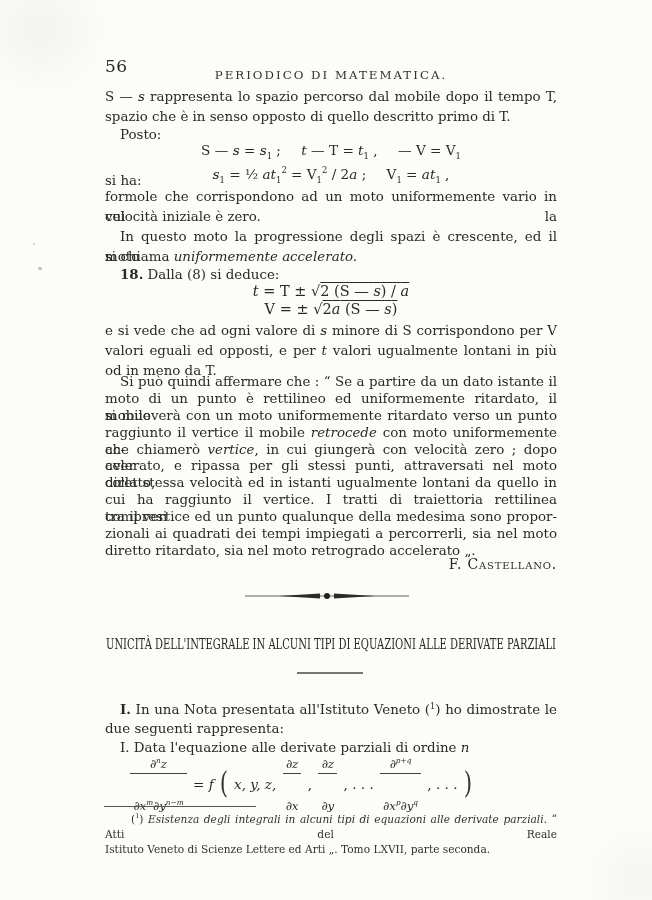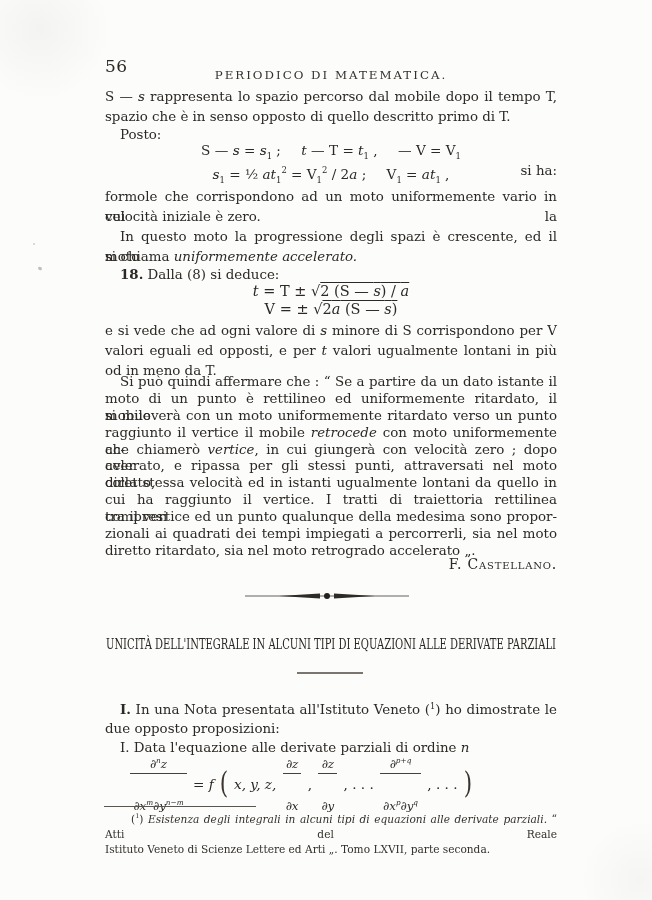--- a/index.html
+++ b/index.html
@@ -52,21 +52,21 @@
   <div class="abs pagenum" style="top:56px;width:60px;">56</div>
   <div class="abs journal" style="top:48px;margin-top:20px;">PERIODICO DI MATEMATICA.</div>
 
   <div class="abs" style="top:88px;">
     <div class="line jl"><span>S — </span><span class="it">s</span><span> rappresenta lo spazio percorso dal mobile dopo il tempo T,</span></div>
     <div class="line" style="margin-top:3px;">spazio che è in senso opposto di quello descritto primo di T.</div>
   </div>
 
   <div class="abs line ind" style="top:126px;">Posto:</div>
   <div class="abs formula" style="top:142px;"><span>S — </span><span class="it">s</span><span> = </span><span class="it">s</span><sub>1</sub><span> ;   </span><span class="it">t</span><span> — T = </span><span class="it">t</span><sub>1</sub><span> ,   — V = V</span><sub>1</sub></div>
-  <div class="abs line" style="top:162px;text-align:right;">si ha:</div>
+  <div class="abs line" style="top:172px;">si ha:</div>
   <div class="abs formula" style="top:166px;"><span class="it">s</span><sub>1</sub><span> = ½ </span><span class="it">at</span><sub>1</sub><sup>2</sup><span> = V</span><sub>1</sub><sup>2</sup><span> / 2</span><span class="it">a</span><span> ;   V</span><sub>1</sub><span> = </span><span class="it">at</span><sub>1</sub><span> ,</span></div>
 
   <div class="abs lh20" style="top:187px;">
     <div class="line jl">formole che corrispondono ad un moto uniformemente vario in cui la</div>
     <div class="line">velocità iniziale è zero.</div>
   </div>
 
   <div class="abs lh20" style="top:227px;">
     <div class="line jl ind">In questo moto la progressione degli spazi è crescente, ed il moto</div>
     <div class="line"><span>si chiama </span><span class="it">uniformemente accelerato.</span></div>
@@ -107,21 +107,21 @@
   </svg>
 
   <svg style="position:absolute;left:105px;top:634px;" width="452" height="22">
     <text x="1" y="15" textLength="450" lengthAdjust="spacingAndGlyphs" font-size="14.5" fill="#2b2722">UNICITÀ DELL'INTEGRALE IN ALCUNI TIPI DI EQUAZIONI ALLE DERIVATE PARZIALI</text>
   </svg>
 
   <div class="titlerule"></div>
 
   <div class="abs lh20" style="top:699px;">
     <div class="line jl ind"><span class="bd">I.</span><span> In una Nota presentata all'Istituto Veneto (</span><sup>1</sup><span>) ho dimostrate le</span></div>
-    <div class="line">due opposto proposizioni:</div>
+    <div class="line">due seguenti rappresenta:</div>
   </div>
 
   <div class="abs line ind" style="top:739px;"><span>I. Data l'equazione alle derivate parziali di ordine </span><span class="it">n</span></div>
 
   <div class="abs formula eqmain" style="top:757px;padding-right:60px;width:392px;">
     <span class="frac"><span class="num"><span>∂</span><sup>n</sup><span>z</span></span><span class="den"><span>∂x</span><sup>m</sup><span>∂y</span><sup>n−m</sup></span></span>
     <span class="roman"><span>= </span><span class="it">f</span></span>
     <span class="bigp">(</span>
     <span><span class="it">x, y, z,</span></span>
     <span class="frac"><span class="num"><span>∂z</span></span><span class="den"><span>∂x</span></span></span>

